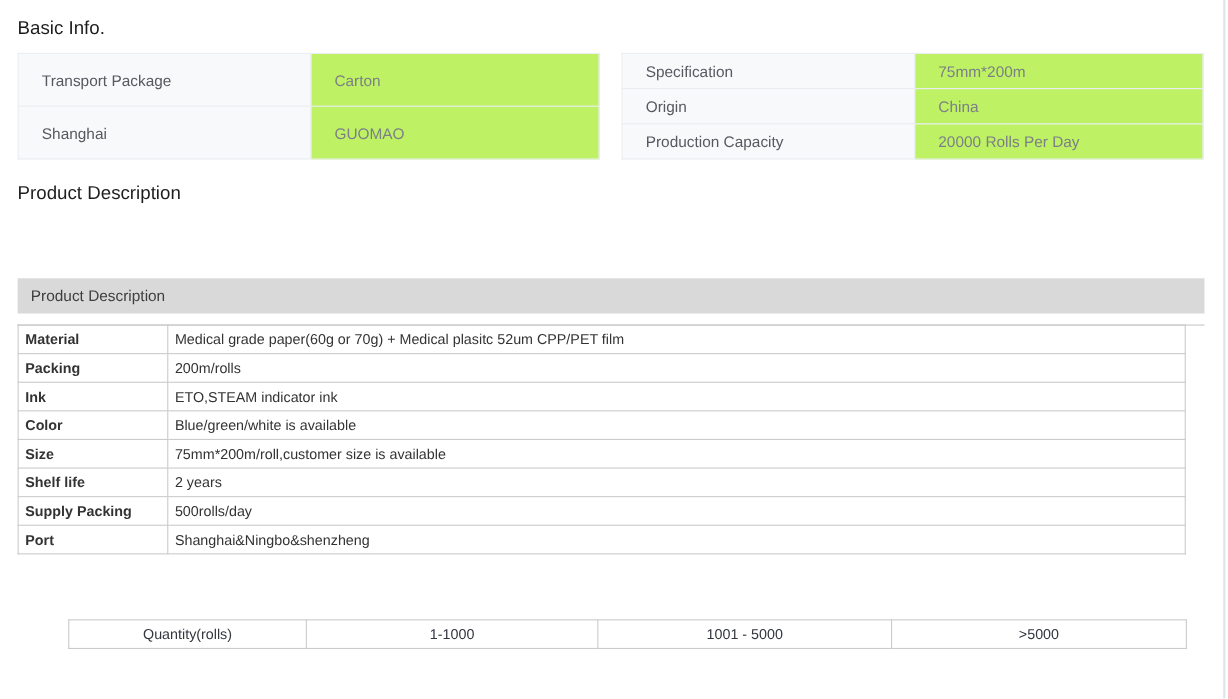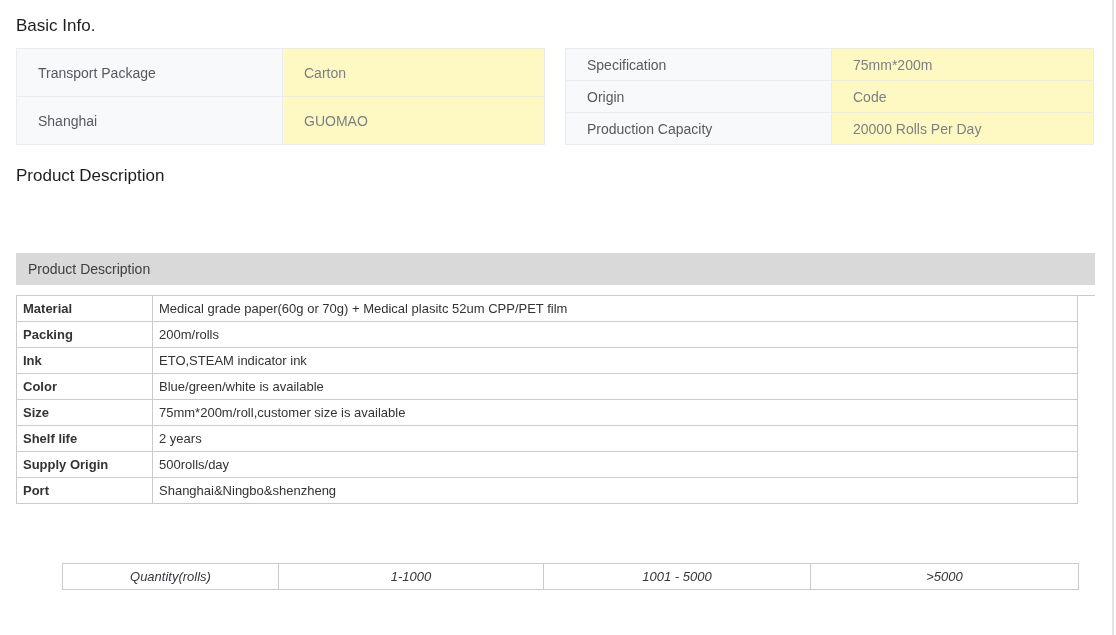--- a/index.html
+++ b/index.html
@@ -55,21 +55,21 @@
     padding: 0 8px 0 21px;
     vertical-align: middle;
     white-space: nowrap;
   }
   table.basic th {
     width: 266px;
     background: #f8f9fa;
     color: #565a60;
   }
   table.basic td {
-    background: #fef9c3;
+    background: #bef264;
     color: #7c8086;
   }
 
   
   .panel-header {
     position: absolute;
     left: 16px; top: 253px;
     width: 1079px; height: 32px;
     background: #d9d9d9;
     line-height: 32px;
@@ -117,21 +117,20 @@
     table-layout: fixed;
   }
   table.lead td {
     border: 1px solid #c9cbcd;
     height: 26px;
     font-size: 13px;
     text-align: center;
     vertical-align: middle;
     color: #33363f;
     padding: 0 20px;
-    font-style: italic;
   }
   table.lead td.big { font-size: 15px; }
 </style>
 </head>
 <body>
 
 <div class="page-edge"></div>
 
 <div class="section-heading heading-basic">Basic Info.</div>
 
@@ -149,21 +148,21 @@
     </tbody>
   </table>
   <table class="basic">
     <tbody>
       <tr>
         <th>Specification</th>
         <td>75mm*200m</td>
       </tr>
       <tr>
         <th>Origin</th>
-        <td>Code</td>
+        <td>China</td>
       </tr>
       <tr>
         <th>Production Capacity</th>
         <td>20000 Rolls Per Day</td>
       </tr>
     </tbody>
   </table>
 </div>
 
 <div class="section-heading heading-desc">Product Description</div>
@@ -191,21 +190,21 @@
       </tr>
       <tr>
         <th>Size</th>
         <td>75mm*200m/roll,customer size is available</td>
       </tr>
       <tr>
         <th>Shelf life</th>
         <td>2 years</td>
       </tr>
       <tr>
-        <th>Supply Origin</th>
+        <th>Supply Packing</th>
         <td>500rolls/day</td>
       </tr>
       <tr>
         <th>Port</th>
         <td>Shanghai&amp;Ningbo&amp;shenzheng</td>
       </tr>
     </tbody>
   </table>
 </div>
 

